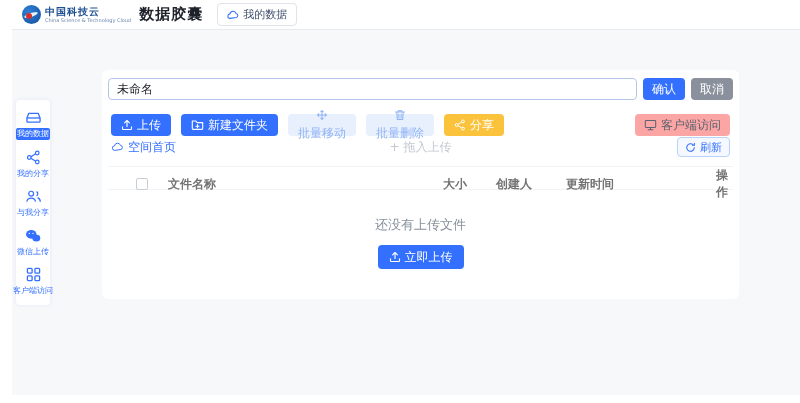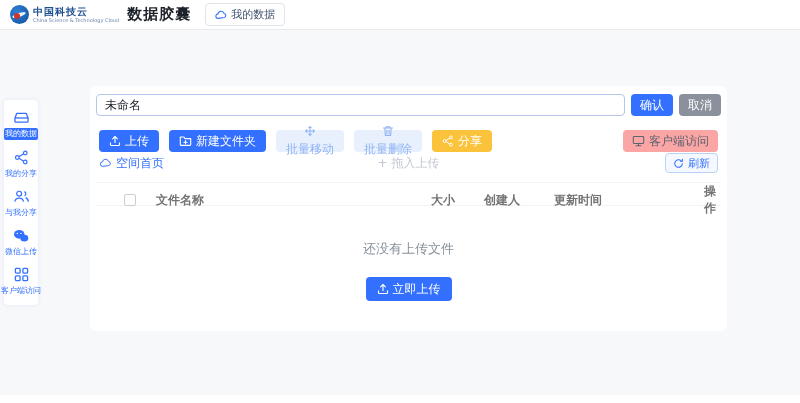--- a/index.html
+++ b/index.html
@@ -1,18 +1,18 @@
 <!DOCTYPE html>
 <html><head>
 <meta charset="utf-8">
 <style>
   * { margin:0; padding:0; box-sizing:border-box; }
   html,body { background:#fff; }
   body { font-family:"DejaVu Sans","Liberation Sans",sans-serif; }
-  .screen { position:relative; width:800px; height:403px; background:#fff; overflow:hidden; }
+  .screen { position:relative; width:800px; height:403px; background:#fff; overflow:hidden;padding-left:12px; }
 
   
   .topbar { position:relative; height:30px; background:#fff; border-bottom:1px solid #e8eaee;
             display:flex; align-items:center; padding:0 10px; }
   .logo { display:flex; align-items:center; gap:4px; }
   .logo-globe { width:19px; height:19px; border-radius:50%;
                 background:radial-gradient(circle at 35% 35%, #2f7fd6 0%, #1b5fae 70%, #154e92 100%);
                 position:relative; }
   .logo-globe::before { content:""; position:absolute; left:2px; top:8px; width:14px; height:4px;
                 background:#fff; border-radius:50%; transform:rotate(-18deg); opacity:.9; }
@@ -34,21 +34,21 @@
   .sidebar { position:absolute; left:4px; top:70px; width:34px; background:#fff;
              border-radius:4px; box-shadow:0 0 4px rgba(70,110,220,.12);
              padding:7px 0 5px; display:flex; flex-direction:column; gap:4px; }
   .side-item { display:flex; flex-direction:column; align-items:center; gap:3px;
                padding:3px 0; cursor:pointer; }
   .side-item svg { color:#3370ff; }
   .side-label { font-size:8px; color:#3370ff; white-space:nowrap; line-height:1.2; padding:1px 1px; border-radius:2px; }
   .side-item.selected .side-label { background:#3370ff; color:#fff; }
 
   
-  .main-card { position:absolute; left:90px; top:56px; width:637px; background:#fff;
+  .main-card { position:absolute; left:90px; top:40px; width:637px; background:#fff;
                border-radius:6px; padding:8px 6px 30px; }
 
   .rename-row { display:flex; align-items:center; gap:6px; }
   .rename-input { flex:1; height:22px; border:1px solid #b4c6ea; border-radius:4px;
                   padding:0 8px; font-size:12px; color:#1d2129; outline:none;
                   font-family:"DejaVu Sans","Liberation Sans",sans-serif; }
   .btn { display:inline-flex; align-items:center; justify-content:center; gap:4px;
          border:none; border-radius:4px; font-size:12px; cursor:pointer; white-space:nowrap;
          font-family:"DejaVu Sans","Liberation Sans",sans-serif; }
   .btn-confirm { background:#3370ff; color:#fff; height:22px; padding:0 9px; }
@@ -66,21 +66,21 @@
                display:flex; align-items:center; gap:4px; }
   .btn-refresh { margin-left:auto; background:#f5f9ff; border:1px solid #b8d2fa; color:#3370ff;
                  height:20px; padding:0 7px; font-size:11px; }
 
   .table-head { margin-top:8px; height:24px; border-top:1px solid #f2f3f5; border-bottom:1px solid #f2f3f5;
                 display:grid; grid-template-columns:32px 275px 53px 70px 150px 1fr;
                 align-items:center; padding-left:28px; font-size:12px; font-weight:bold; color:#737373; }
   .th-actions { text-align:right; padding-right:12px; }
   .checkbox { width:12px; height:12px; border:1px solid #c9cdd4; border-radius:2px; background:#fff; cursor:pointer; }
 
-  .empty { margin-top:34px; display:flex; flex-direction:column; align-items:center; gap:19px; }
+  .empty { margin-top:26px; display:flex; flex-direction:column; align-items:center; gap:11px; }
   .empty-msg { font-size:13px; color:#86909c; }
   .btn-upload-now { background:#3370ff; color:#fff; height:24px; padding:0 11px; font-size:12px; }
 
   svg { display:block; }
 </style>
 </head>
 <body>
 
 <div class="screen">
 

